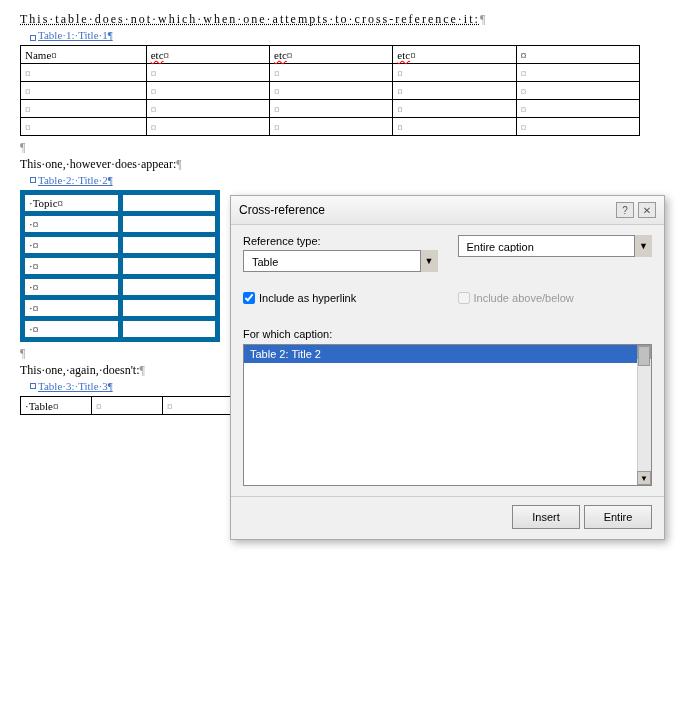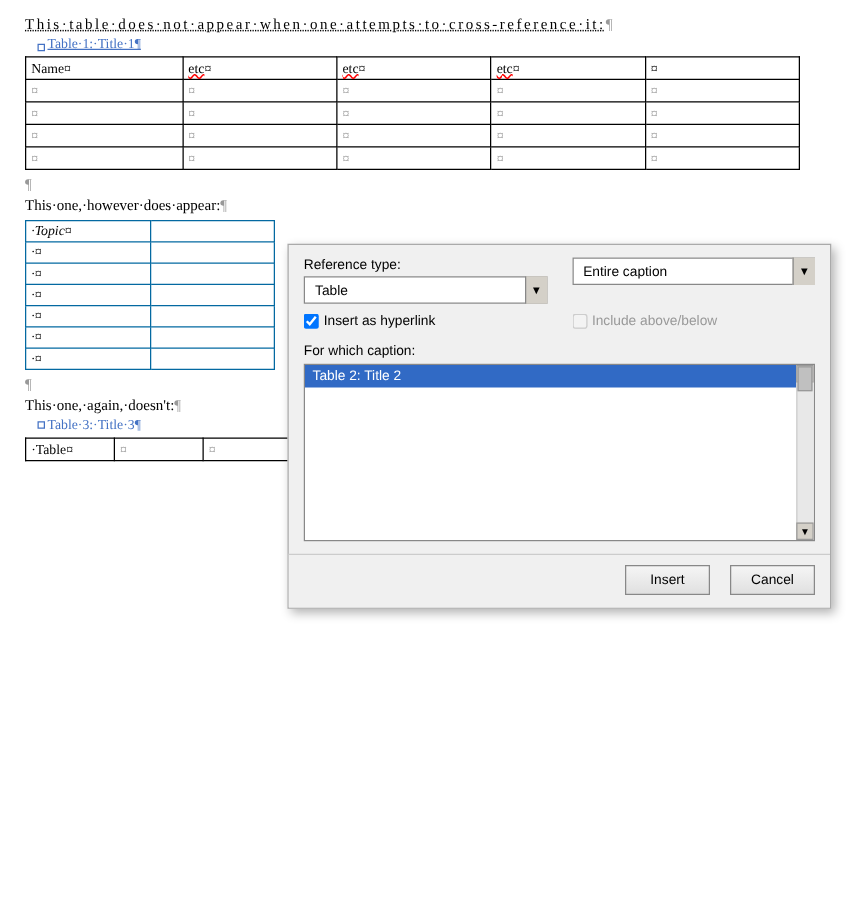--- a/index.html
+++ b/index.html
@@ -49,25 +49,24 @@
 
     
     .table2 {
       border-collapse: collapse;
       font-family: 'Times New Roman', serif;
       font-size: 11px;
       margin: 4px 0;
       width: 200px;
     }
     .table2 td {
-      border: 1px solid #0369a1;
+      border: 5px solid #0369a1;
       padding: 2px 4px;
       height: 16px;
       width: 90px;
-      font-style: italic;
     }
 
     
     .table3 {
       border-collapse: collapse;
       font-family: 'Times New Roman', serif;
       font-size: 11px;
       margin: 4px 0;
       width: 640px;
     }
@@ -123,21 +122,21 @@
       color: #555;
     }
 
     .dialog-body {
       padding: 10px 12px;
     }
 
     .dialog-row {
       display: flex;
       gap: 20px;
-      margin-bottom: 8px;
+      margin-bottom: 20px;
       justify-content: center;
     }
 
     .dialog-col {
       flex: 1;
     }
 
     .dialog-label {
       font-size: 11px;
       color: #000;
@@ -265,21 +264,21 @@
       position: absolute;
       right: 0;
     }
 
     .scrollbar-btn-top { top: 0; }
     .scrollbar-btn-bot { bottom: 0; }
 
     .dialog-footer {
       display: flex;
       justify-content: flex-end;
-      gap: 16px;
+      gap: 4px;
       padding: 8px 12px 10px;
       border-top: 1px solid #ccc;
       background: #f0f0f0;
     }
 
     .dialog-btn {
       min-width: 68px;
       height: 24px;
       border: 1px solid #888;
       background: linear-gradient(to bottom, #f5f5f5, #e0e0e0);
@@ -299,21 +298,21 @@
       text-decoration: underline dotted;
       letter-spacing: 2px;
     }
   </style>
 </head>
 <body>
 
 <div class="doc-area">
 
   <div class="inline-para">
-    <span class="dotted-underline">This·table·does·not·appear·when·one·attempts·to·cross-reference·it:</span><span class="para-mark">¶</span>
+    <span class="dotted-underline">This·table·does·not·which·when·one·attempts·to·cross-reference·it:</span><span class="para-mark">¶</span>
   </div>
 
   <div style="display:flex;align-items:flex-end;margin:2px 0 1px 10px;">
     <span class="caption-dot"></span>
     <span style="font-family:'Times New Roman',serif;font-size:11px;color:#4472C4;text-decoration:underline;">Table·1:·Title·1¶</span>
   </div>
 
   <table class="word-table">
     <tbody>
         <tr>
@@ -351,20 +350,24 @@
       <td><span class="para-mark">¤</span></td>
       <td><span class="para-mark">¤</span></td>
     </tr>
   </tbody>
     </table>
 
   <div class="inline-para"><span class="para-mark">¶</span></div>
 
   <div class="inline-para">This·one,·however·does·appear:<span class="para-mark">¶</span></div>
 
+  <div style="display:flex;align-items:center;margin:2px 0 1px 10px;">
+    <span class="caption-dot"></span>
+    <span style="font-family:'Times New Roman',serif;font-size:11px;color:#4472C4;text-decoration:underline;">Table·2:·Title·2¶</span>
+  </div>
 
   <table class="table2">
     <tbody>
         <tr>
           <td>·Topic¤</td>
           <td></td>
         </tr>
     <tr>
           <td>·¤</td>
           <td></td>
@@ -391,41 +394,48 @@
         </tr>
   </tbody>
     </table>
 
   <div class="inline-para"><span class="para-mark">¶</span></div>
 
   <div class="inline-para">This·one,·again,·doesn't:<span class="para-mark">¶</span></div>
 
   <div style="display:flex;align-items:center;margin:2px 0 1px 10px;">
     <span class="caption-dot"></span>
-    <span style="font-family:'Times New Roman',serif;font-size:11px;color:#4472C4;">Table·3:·Title·3¶</span>
+    <span style="font-family:'Times New Roman',serif;font-size:11px;color:#4472C4;text-decoration:underline;">Table·3:·Title·3¶</span>
   </div>
 
   <table class="table3">
     <tbody>
         <tr>
       <td>·Table¤</td>
       <td><span class="para-mark">¤</span></td>
       <td><span class="para-mark">¤</span></td>
       <td><span class="para-mark">¤</span></td>
       <td><span class="para-mark">¤</span></td>
       <td><span class="para-mark">¤</span></td>
       <td><span class="para-mark">¤</span></td>
       <td><span class="para-mark">¤</span></td>
       <td><span class="para-mark">¤</span></td>
     </tr>
   </tbody>
     </table>
 
   <div class="dialog-overlay">
 
+    <div class="dialog-titlebar">
+      <span class="dialog-title">Cross-reference</span>
+      <div class="dialog-controls">
+        <div class="title-btn">?</div>
+        <div class="title-btn">✕</div>
+      </div>
+    </div>
 
     <div class="dialog-body">
 
       <div class="dialog-row">
         <div class="dialog-col">
           <span class="dialog-label">Reference type:</span>
           <div class="select-wrapper">
             <select>
               <option>Table</option>
             </select>
@@ -439,21 +449,21 @@
             </select>
             <div class="select-arrow">▼</div>
           </div>
         </div>
       </div>
 
       <div class="dialog-row" style="align-items:flex-start;">
         <div style="flex:1;">
           <div class="checkbox-row">
             <input type="checkbox" checked="" style="">
-            <span class="checkbox-label">Insert as hyperlink</span>
+            <span class="checkbox-label">Include as hyperlink</span>
           </div>
         </div>
         <div style="flex:1;">
           <div class="checkbox-row">
             <input type="checkbox" disabled="" style="">
             <span class="checkbox-label-disabled">Include above/below</span>
           </div>
         </div>
       </div>
 
@@ -468,18 +478,18 @@
           <div class="scrollbar-btn scrollbar-btn-top">▲</div>
           <div class="scrollbar-thumb"></div>
           <div class="scrollbar-btn scrollbar-btn-bot">▼</div>
         </div>
       </div>
 
     </div>
 
     <div class="dialog-footer">
       <button class="dialog-btn">Insert</button>
-      <button class="dialog-btn">Cancel</button>
+      <button class="dialog-btn">Entire</button>
     </div>
 
   </div>
 
 </div>
 
 </body></html>

